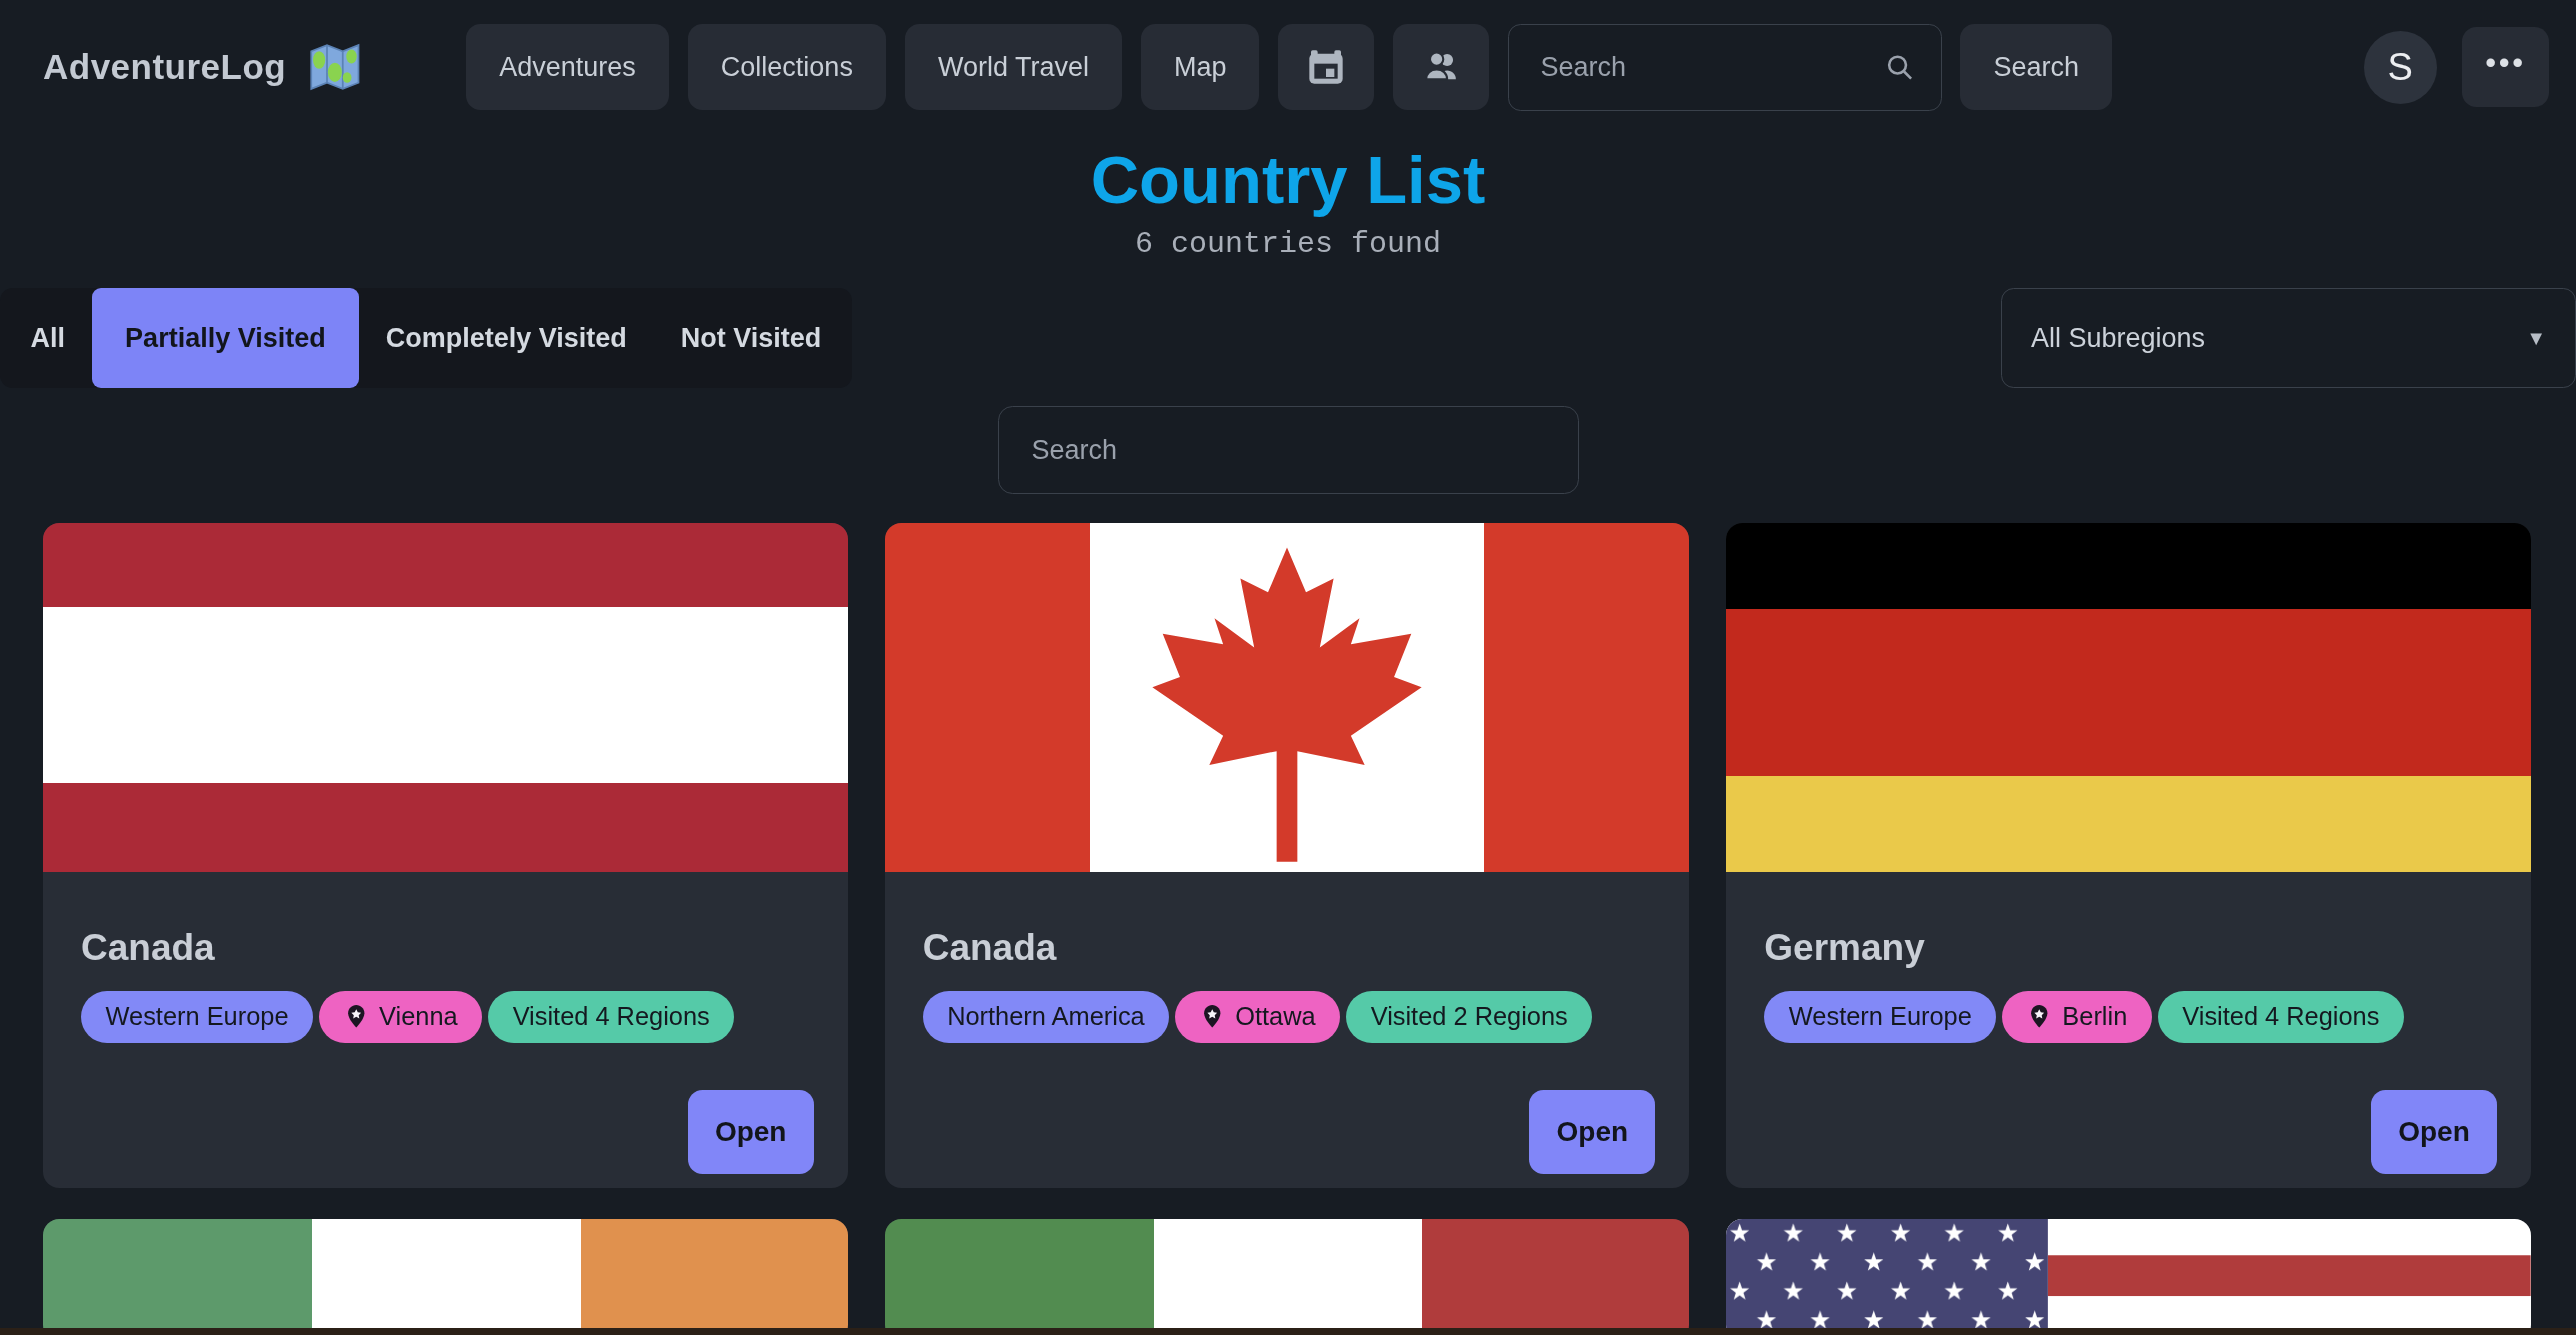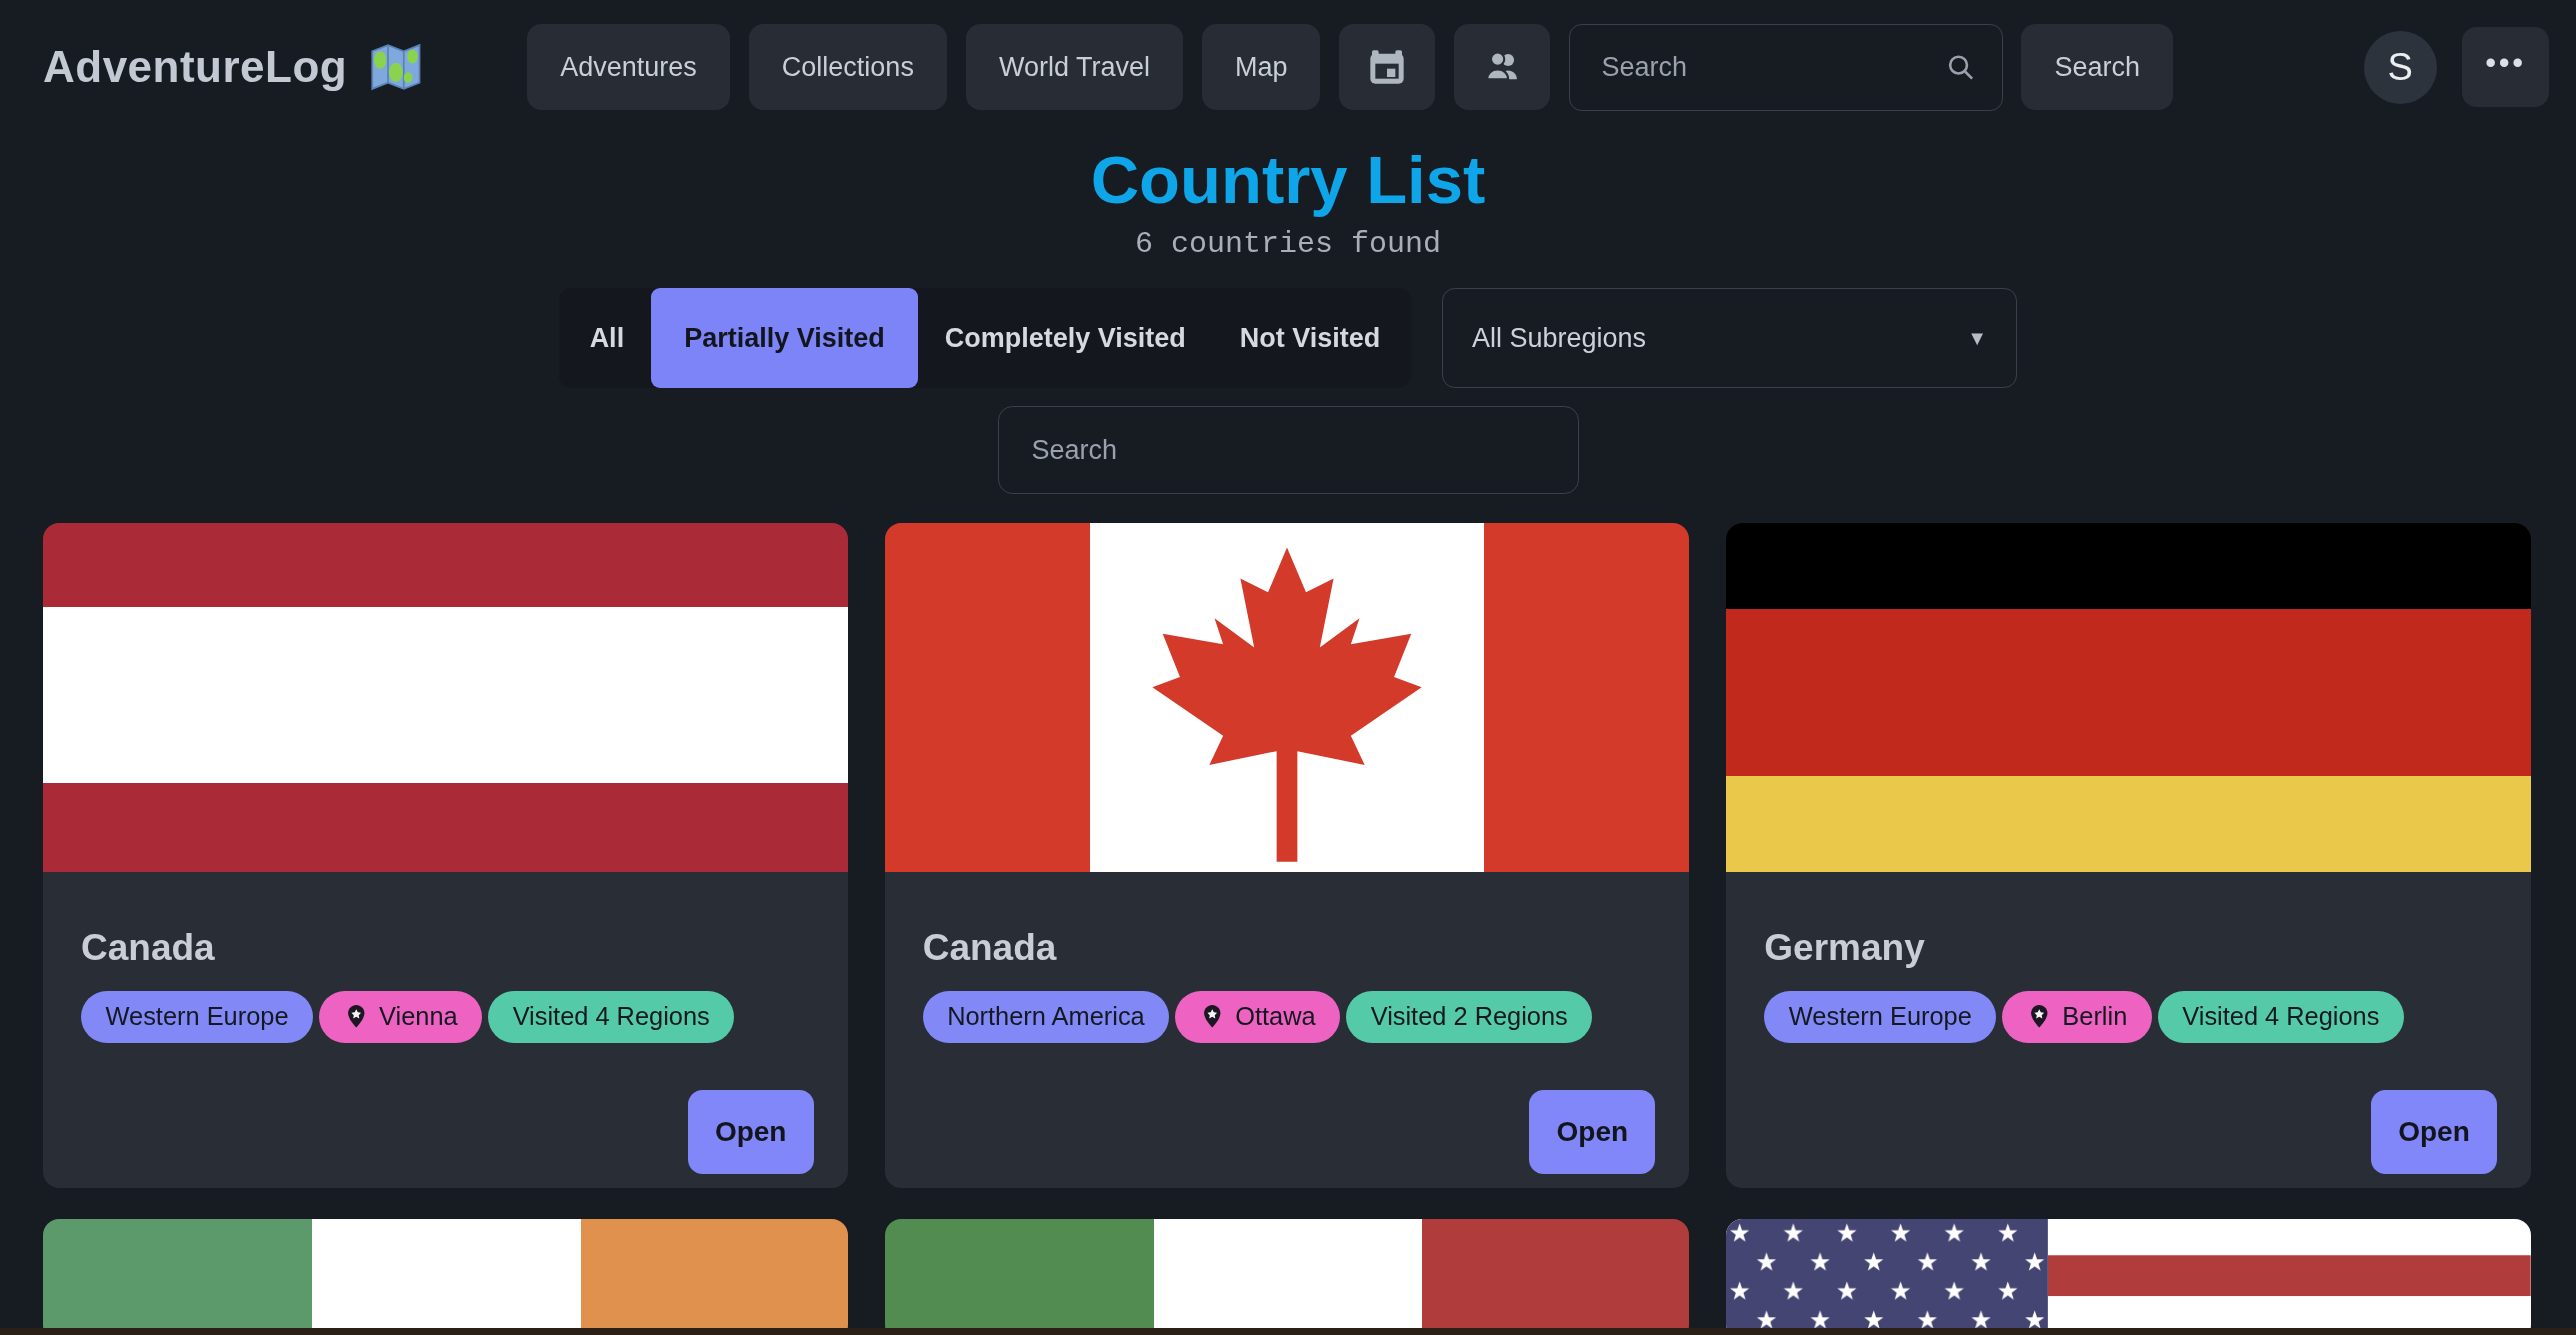--- a/index.html
+++ b/index.html
@@ -2,42 +2,42 @@
 <html style="font-size:14.5px"><head>
 <meta charset="utf-8">
 <style>
   html,body{margin:0;padding:0;background:#14181e;}
   *{box-sizing:border-box;font-family:"Liberation Sans", sans-serif;}
   .page{position:relative;width:2576px;height:1335px;background:#171c23;overflow:hidden;}
 
   
   .navbar{position:relative;height:134px;display:flex;align-items:center;padding:0 27px 0 43px;}
   .brand{display:flex;align-items:center;gap:20px;}
-  .brand-name{font-size:44px;font-weight:700;color:#c3c9d2;letter-spacing:0.5px;}
+  .brand-name{font-size:35px;font-weight:700;color:#c3c9d2;letter-spacing:0.5px;}
   .nav-menu{display:flex;align-items:center;gap:19px;margin-left:104px;}
   .nav-btn{height:86px;border:none;border-radius:14.5px;background:#272c35;color:#c9cfd7;
     font-size:27px;padding:11px 33px;display:flex;align-items:center;justify-content:center;cursor:pointer;}
   .nav-btn.iconbtn{width:96px;padding:0;}
   .nav-search{position:relative;margin-left:19px;}
   .nav-search input{width:434px;height:87px;background:transparent;border:1.8px solid #3a414b;
     border-radius:12.7px;color:#d4d9e0;font-size:27px;padding:0 82px 0 31px;outline:none;}
   .nav-search input::placeholder{color:#9aa1ac;}
   .nav-search .mag{position:absolute;right:27px;top:50%;transform:translateY(-50%);}
   .right-cluster{margin-left:auto;display:flex;align-items:center;gap:25.4px;}
   .avatar{width:73px;height:73px;border-radius:50%;background:#2d333d;color:#eceef1;
     display:flex;align-items:center;justify-content:center;font-size:38px;cursor:pointer;}
   .more-btn{width:87px;height:80px;border:none;border-radius:14.5px;background:#272c35;color:#dde1e6;
     font-size:31px;letter-spacing:2.7px;display:flex;align-items:center;justify-content:center;cursor:pointer;padding-bottom:9px;}
 
   
   .page-title{margin:7.3px 0 0;text-align:center;font-size:67px;font-weight:700;color:#0ea5e9;}
   .page-sub{margin:9px 0 0;text-align:center;font-size:30px;color:#a9afb9;font-family:Liberation Mono, monospace;}
 
   
-  .filter-row{display:flex;justify-content:center;align-items:stretch;gap:31px;margin-top:27px;height:100px;}
+  .filter-row{display:flex;justify-content:space-between;align-items:stretch;gap:31px;margin-top:27px;height:100px;}
   .tabs{display:flex;align-items:stretch;background:#14171d;border-radius:12.7px;overflow:hidden;padding:0 3.6px;}
   .tab{display:flex;align-items:center;padding:0 27px;font-size:27px;font-weight:600;color:#d5dae1;cursor:pointer;border-radius:9px;}
   .tab.active{background:#7d84f7;color:#12151b;padding:0 33px;}
   .select{width:575px;border:1.8px solid #3a414b;border-radius:12.7px;display:flex;align-items:center;
     padding:0 29px;color:#ccd2da;font-size:27px;cursor:pointer;}
   .select .caret{margin-left:auto;font-size:20px;color:#b7bdc6;}
 
   .mid-search{display:flex;justify-content:center;margin-top:18px;}
   .mid-search input{width:581px;height:88px;background:transparent;border:1.8px solid #3a414b;border-radius:14.5px;
     color:#d4d9e0;font-size:27px;padding:0 33px;outline:none;}

